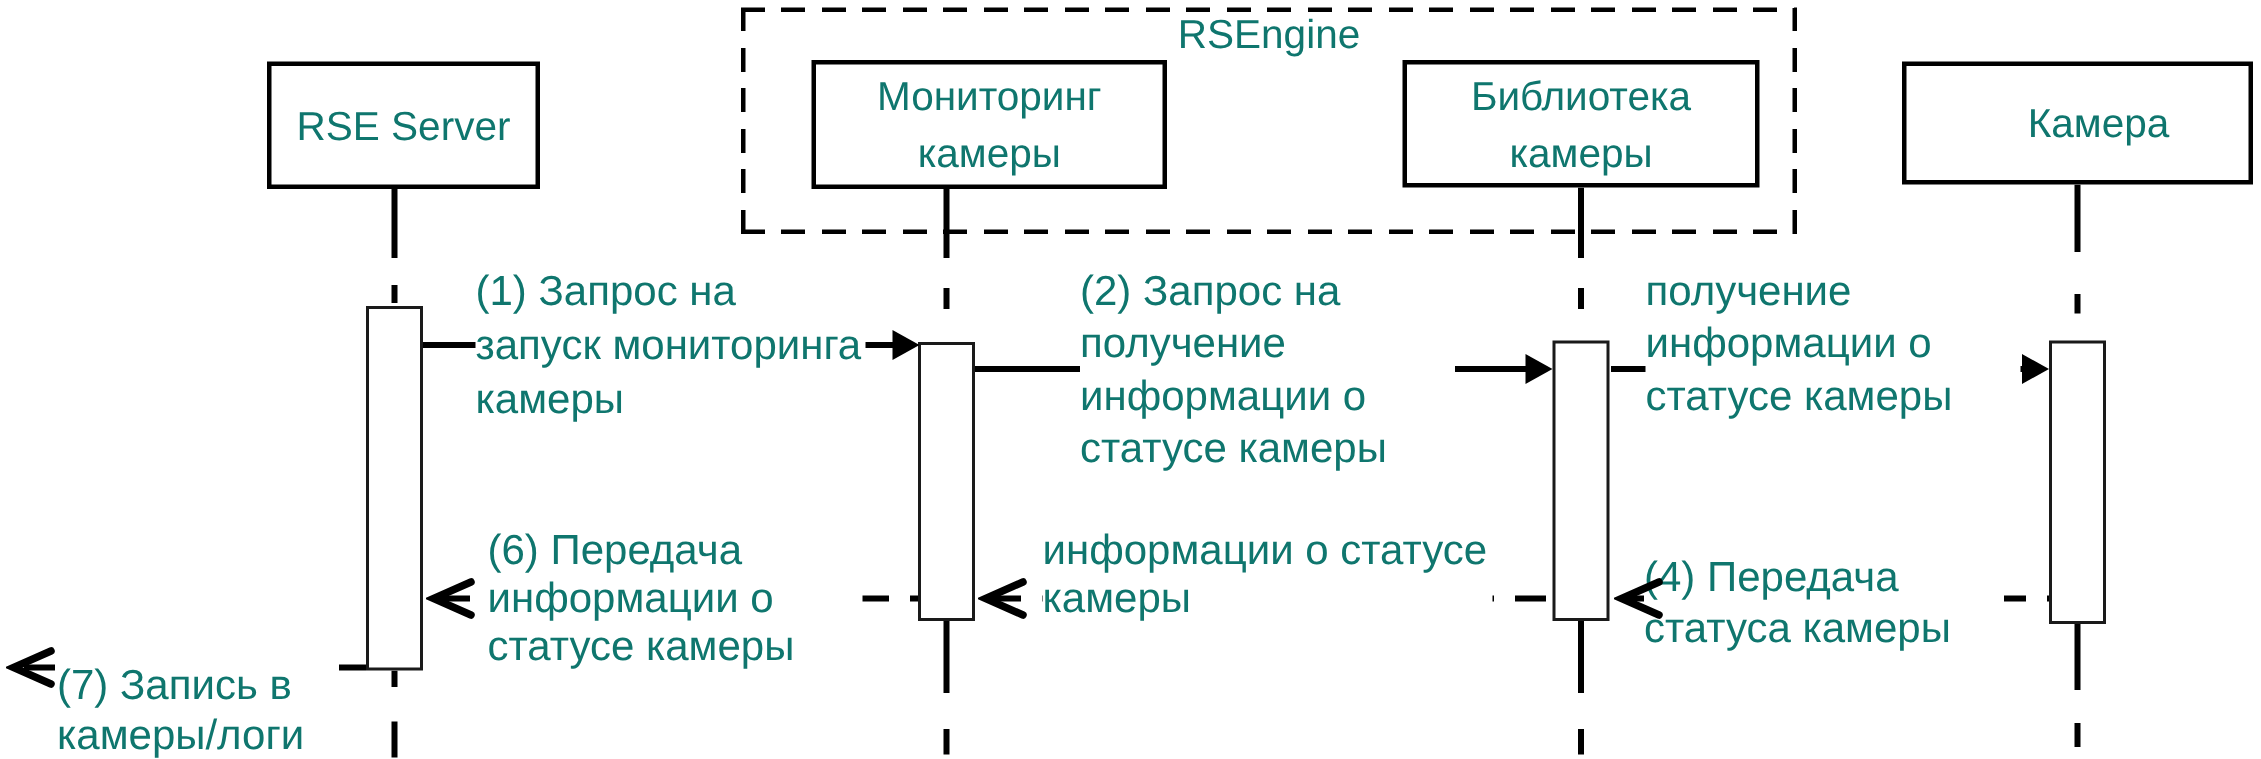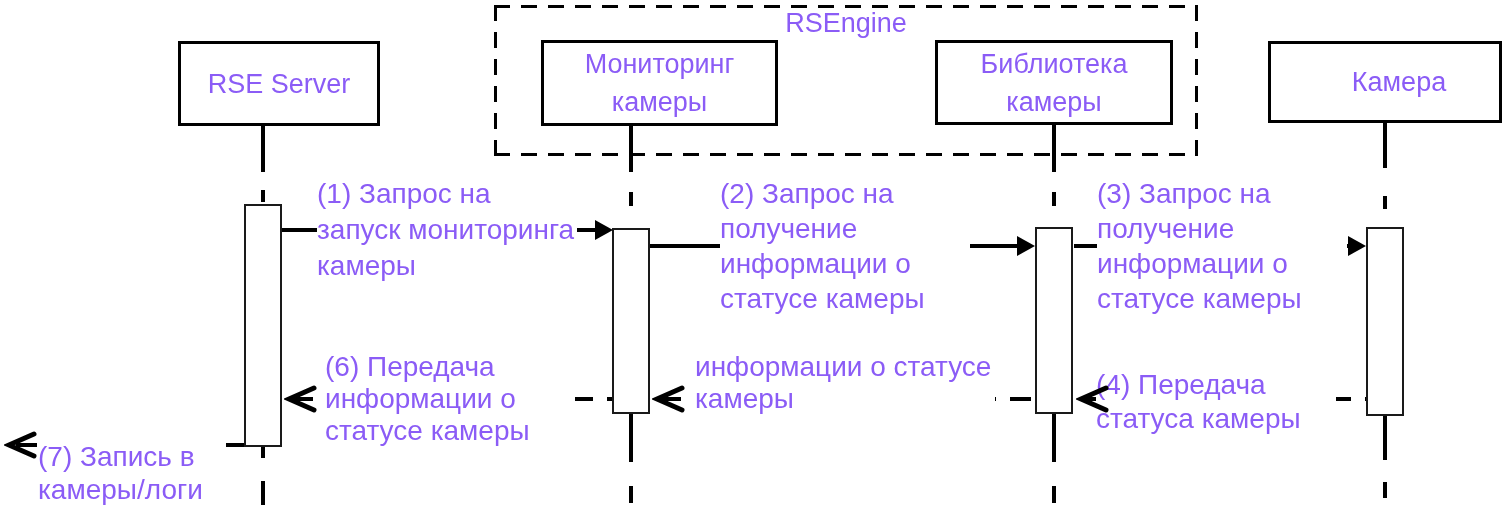--- a/index.html
+++ b/index.html
@@ -2,21 +2,21 @@
 <html><head>
 <meta charset="utf-8">
 <style>
   html, body { margin: 0; padding: 0; background: #ffffff; }
   #canvas {
     position: relative;
     width: 1507px;
     height: 506px;
     background: #ffffff;
     font-family: "Liberation Sans", sans-serif;
-    color: #8b5cf6;
+    color: #0f766e;
     overflow: hidden;
   }
 
   
   .actor-box {
     position: absolute;
     box-sizing: border-box;
     border: 3px solid #000;
     background: #fff;
     display: flex;
@@ -92,21 +92,21 @@
   <div>
     <div class="frame-edge-h" style="left:494px; top:5px;   width:704px;"></div>
     <div class="frame-edge-h" style="left:494px; top:153px; width:704px;"></div>
     <div class="frame-edge-v" style="left:494px; top:5px;   height:151px;"></div>
     <div class="frame-edge-v" style="left:1195px; top:5px;  height:151px;"></div>
     <div class="frame-label" style="left:494px; top:8px; width:704px;">
       <span>RSEngine</span>
     </div>
   </div>
 
-  <div class="actor-box" style="left:178px; top:41px; width:202px; height:85px;">
+  <div class="actor-box" style="left:178px; top:41px; width:182px; height:85px;">
     <span>RSE Server</span>
   </div>
   <div class="actor-box" style="left:541px; top:40px; width:237px; height:86px;">
     <span>Мониторинг</span>
     <span>камеры</span>
   </div>
   <div class="actor-box" style="left:935px; top:40px; width:238px; height:85px;">
     <span>Библиотека</span>
     <span>камеры</span>
   </div>
@@ -195,21 +195,20 @@
     <span>запуск мониторинга</span>
     <span>камеры</span>
   </div>
   <div class="msg-label lh35" style="left:720px; top:176px; width:250px;">
     <span>(2) Запрос на</span>
     <span>получение</span>
     <span>информации о</span>
     <span>статусе камеры</span>
   </div>
   <div class="msg-label lh35" style="left:1097px; top:176px; width:250px;">
-    <span>(3) Запрос на</span>
     <span>получение</span>
     <span>информации о</span>
     <span>статусе камеры</span>
   </div>
   <div class="msg-label lh34" style="left:1096px; top:368px; width:240px;">
     <span>(4) Передача</span>
     <span>статуса камеры</span>
   </div>
   <div class="msg-label lh32" style="left:695px; top:351px; width:300px;">
     <span>информации о статусе</span>

